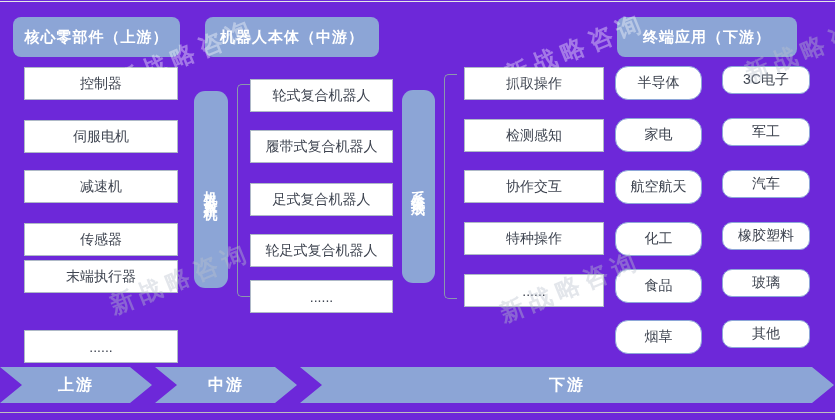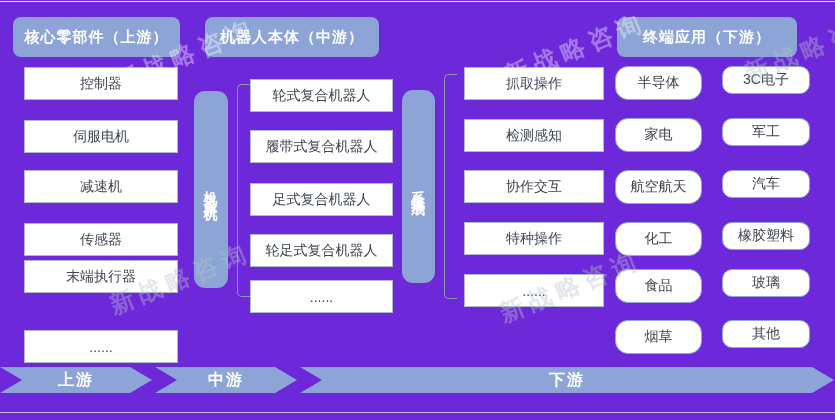--- a/index.html
+++ b/index.html
@@ -43,21 +43,21 @@
 
   .bracket{
     position:absolute;width:13px;box-sizing:border-box;
     border-left:1.5px solid #8B98AC;border-top:1.5px solid #8B98AC;
     border-bottom:1.5px solid #8B98AC;border-radius:5px 0 0 5px;
   }
   .bracket-a{left:237px;top:84px;height:213px;}
   .bracket-b{left:444px;top:74px;height:225px;}
 
   .arrow{
-    position:absolute;top:367px;height:26px;background:#8CA5D6;
+    position:absolute;top:367px;height:36px;background:#8CA5D6;
     color:#ffffff;font-weight:bold;font-size:16px;letter-spacing:2px;
     display:flex;align-items:center;justify-content:center;
     clip-path:polygon(0 0, calc(100% - 22px) 0, 100% 50%, calc(100% - 22px) 100%, 0 100%, 22px 50%);
   }
   .arrow-1{left:0;width:152px;}
   .arrow-2{left:155px;width:142px;}
   .arrow-3{left:300px;width:534px;}
 
   .wm{
     position:absolute;transform:rotate(-22deg);transform-origin:left top;

